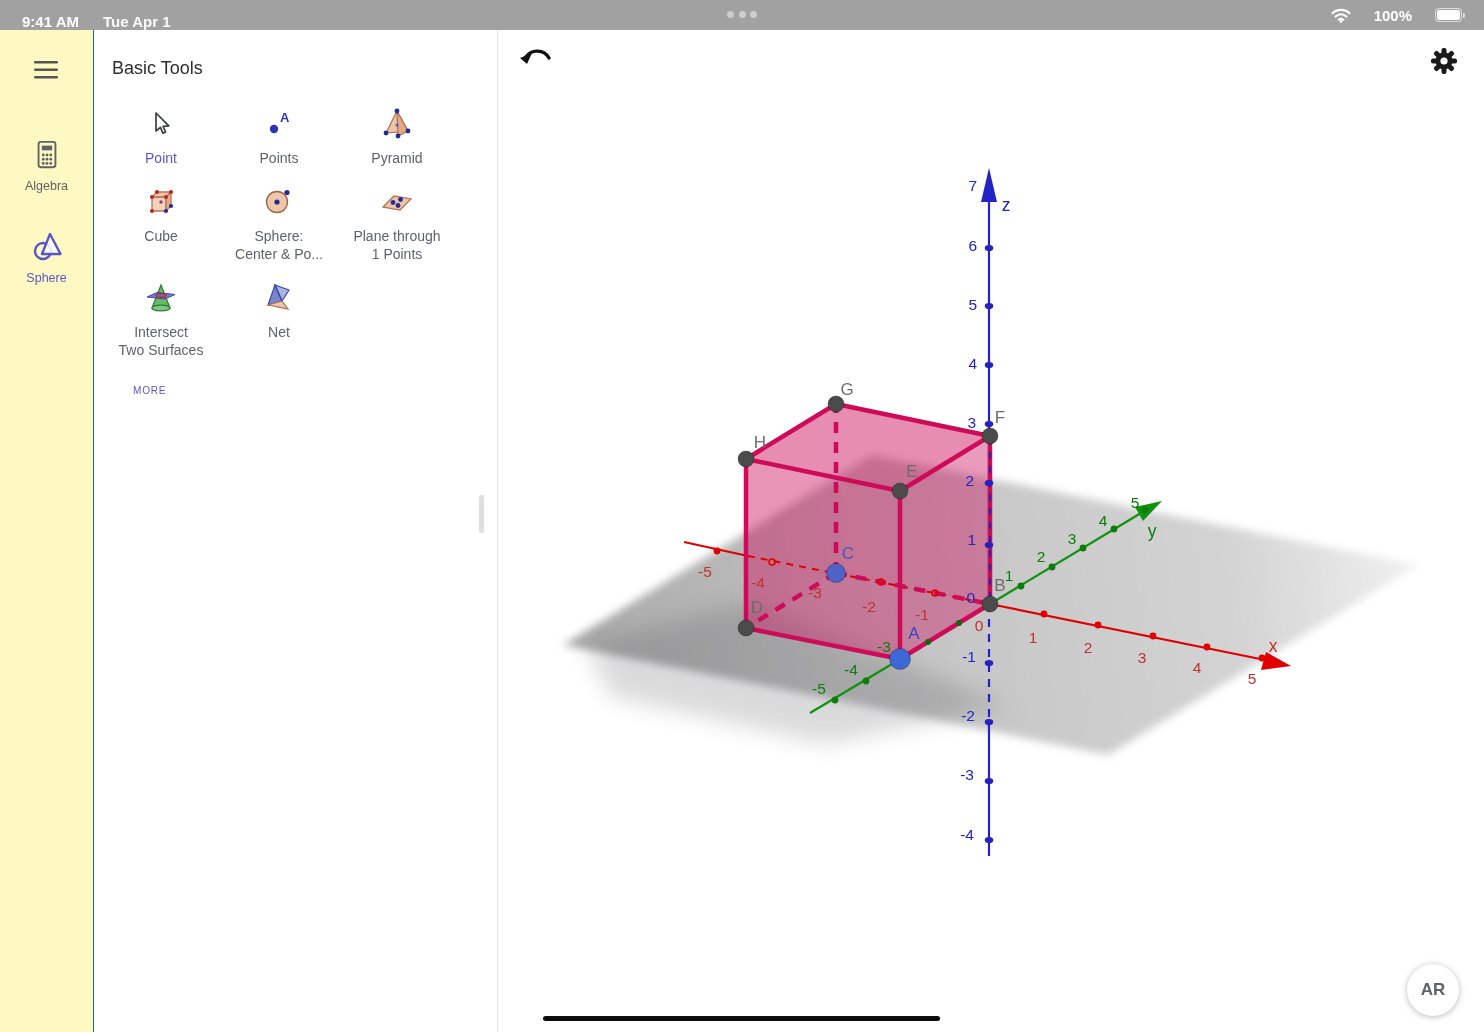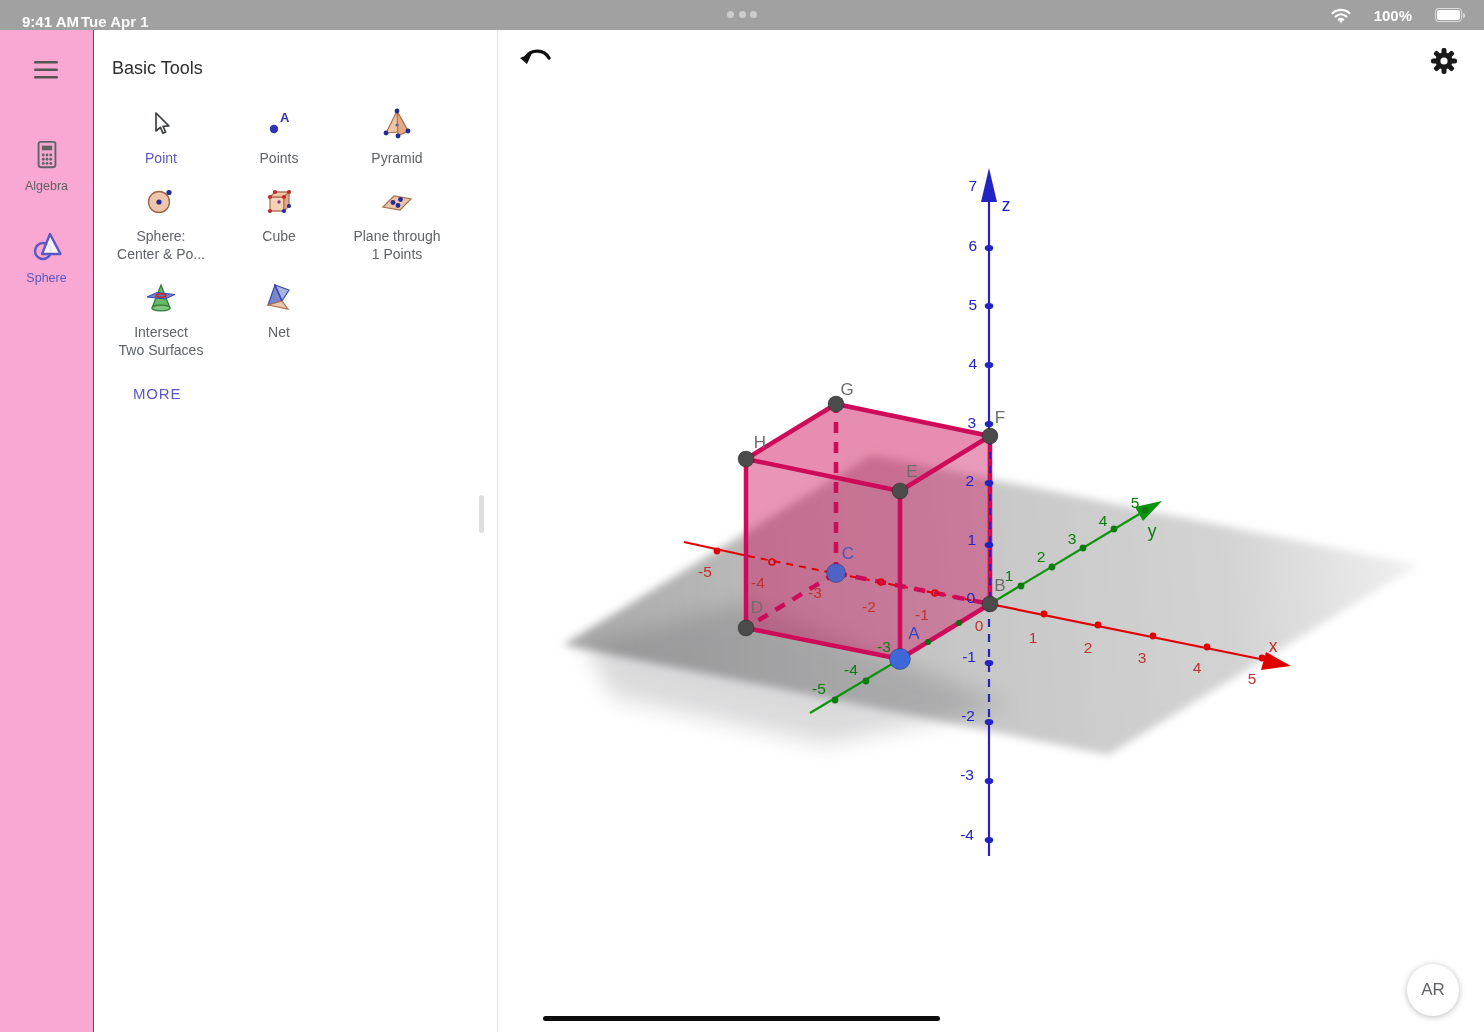--- a/index.html
+++ b/index.html
@@ -1,56 +1,56 @@
 <!DOCTYPE html>
 <html><head>
 <meta charset="utf-8">
 <style>
   html,body{margin:0;padding:0;background:#fff;}
   .app{position:relative;width:1484px;height:1032px;background:#fff;overflow:hidden;
        font-family:"Liberation Sans",sans-serif;}
   
   .status-bar{position:absolute;left:0;top:0;width:1484px;height:30px;background:#a1a1a1;
     color:#fff;display:flex;align-items:center;z-index:10;}
-  .sb-left{position:absolute;left:22px;top:0;height:42px;display:flex;align-items:center;gap:2px;font-size:15px;}
+  .sb-left{position:absolute;left:22px;top:0;height:42px;display:flex;align-items:center;gap:24px;font-size:15px;}
   .sb-time{font-weight:bold;}
   .sb-date{font-weight:bold;opacity:.95;}
   .sb-dots{position:absolute;left:727px;top:11px;display:flex;gap:4.5px;}
   .sb-dots i{width:7px;height:7px;border-radius:50%;background:#cdcdcd;display:block;}
   .sb-right{position:absolute;right:22px;top:0;height:30px;display:flex;align-items:center;gap:23px;font-size:15px;font-weight:bold;}
   .battery{position:relative;width:25px;height:12px;border:1px solid rgba(255,255,255,.65);border-radius:3.5px;}
   .battery .fill{position:absolute;left:1px;top:1px;bottom:1px;right:1px;background:#fff;border-radius:2px;}
   .battery .nub{position:absolute;right:-4px;top:3.5px;width:2.5px;height:5px;background:rgba(255,255,255,.65);border-radius:0 2px 2px 0;}
   
-  .rail{position:absolute;left:0;top:30px;bottom:0;width:93px;background:#f9a8d4;border-right:4px solid #0f766e;z-index:5;}
+  .rail{position:absolute;left:0;top:30px;bottom:0;width:93px;background:#fef9c3;border-right:4px solid #0f766e;z-index:5;}
   .hamburger{position:absolute;left:31px;top:28px;width:30px;height:26px;background:none;border:none;cursor:pointer;padding:0;}
   .rail-item{position:absolute;left:0;width:93px;text-align:center;cursor:pointer;}
   .rail-item.algebra{top:108px;}
   .rail-item.tools{top:200px;}
   .rail-label{font-size:12.5px;color:#616161;margin-top:3px;}
   .rail-label.purple{color:#5b57c2;}
   
   .panel{position:absolute;left:94px;top:30px;bottom:0;width:403px;background:#fff;
     border-right:1px solid #e4e4e4;z-index:5;}
   .panel-title{margin:28px 0 0 18px;font-size:18px;color:#2e2e2e;font-weight:500;}
   .tool-grid{margin-top:24px;padding-left:8px;display:grid;grid-template-columns:118px 118px 118px;row-gap:14px;}
   .tool{display:flex;flex-direction:column;align-items:center;cursor:pointer;}
   .tool-ic{height:42px;display:flex;align-items:center;justify-content:center;}
   .tool-label{font-size:14px;line-height:18px;color:#5f6368;text-align:center;white-space:pre-line;margin-top:4px;}
   .tool-label.sel{color:#5b57c2;}
   .more{display:block;margin:26px 0 0 39px;background:none;border:none;padding:0;cursor:pointer;
-    font-family:"Liberation Sans",sans-serif;font-size:15px;letter-spacing:.8px;color:#5b57c2;}
+    font-family:"Liberation Sans",sans-serif;font-size:10px;letter-spacing:.8px;color:#5b57c2;}
   .scroll-thumb{position:absolute;left:385px;top:465px;width:5px;height:38px;border-radius:3px;background:#dedede;}
   
   #scene3d{position:absolute;left:0;top:0;z-index:1;}
   .icon-btn{position:absolute;background:none;border:none;padding:0;cursor:pointer;z-index:6;}
   .undo-btn{left:517px;top:44px;width:38px;height:34px;}
   .gear-btn{left:1424px;top:42px;width:40px;height:38px;}
   .ar-btn{position:absolute;left:1407px;top:964px;width:52px;height:52px;border-radius:50%;background:#fff;
-    border:none;box-shadow:0 1px 6px rgba(0,0,0,.28);color:#5f6368;font-size:17px;font-weight:400;
+    border:none;box-shadow:0 1px 6px rgba(0,0,0,.28);color:#5f6368;font-size:17px;font-weight:700;
     font-family:"Liberation Sans",sans-serif;cursor:pointer;z-index:6;}
   .home-indicator{position:absolute;left:543px;top:1016px;width:397px;height:5px;border-radius:3px;background:#0d0d0d;z-index:6;}
   svg text{font-family:"Liberation Sans",sans-serif;}
 </style>
 </head>
 <body>
 
 <div class="app">
 
   <svg id="scene3d" width="1484" height="1032" viewBox="0 0 1484 1032">
@@ -274,46 +274,46 @@
               <circle cx="18" cy="29" r="2.4" fill="#232a96"></circle>
           <circle cx="17" cy="18" r="1.6" fill="#5a5fae"></circle>
         </svg>
           </div>
         <div class="tool-label">Pyramid</div>
       </div>
 
       <div class="tool">
         <div class="tool-ic">
             <svg width="34" height="34" viewBox="0 0 34 34">
-          <circle cx="15" cy="17" r="10.5" fill="#eec6ab" stroke="#9c6543" stroke-width="1.3"></circle>
-          <circle cx="15" cy="17" r="2.6" fill="#232a96"></circle>
-          <circle cx="25" cy="7.5" r="2.6" fill="#232a96"></circle>
-        </svg>
-          </div>
-        <div class="tool-label">Sphere:
-Center &amp; Po...</div>
-      </div>
-
-      <div class="tool">
-        <div class="tool-ic">
-            <svg width="34" height="34" viewBox="0 0 34 34">
           <polygon points="8,12 22,12 22,26 8,26" fill="#f4d2b8" stroke="#b5755a" stroke-width="1.3"></polygon>
           <polygon points="8,12 13,7 27,7 22,12" fill="#efc5a6" stroke="#b5755a" stroke-width="1.3"></polygon>
           <polygon points="22,12 27,7 27,21 22,26" fill="#e2ab86" stroke="#b5755a" stroke-width="1.3"></polygon>
           <circle cx="8" cy="12" r="2.1" fill="#b92b25"></circle>
               <circle cx="22" cy="12" r="2.1" fill="#b92b25"></circle>
           <circle cx="13" cy="7" r="2.1" fill="#b92b25"></circle>
               <circle cx="27" cy="7" r="2.1" fill="#b92b25"></circle>
           <circle cx="8" cy="26" r="2.1" fill="#b92b25"></circle>
               <circle cx="17" cy="17" r="1.7" fill="#8a3c8a"></circle>
           <circle cx="22" cy="26" r="2.1" fill="#232a96"></circle>
               <circle cx="27" cy="21" r="2.1" fill="#232a96"></circle>
         </svg>
           </div>
         <div class="tool-label">Cube</div>
+      </div>
+
+      <div class="tool">
+        <div class="tool-ic">
+            <svg width="34" height="34" viewBox="0 0 34 34">
+          <circle cx="15" cy="17" r="10.5" fill="#eec6ab" stroke="#9c6543" stroke-width="1.3"></circle>
+          <circle cx="15" cy="17" r="2.6" fill="#232a96"></circle>
+          <circle cx="25" cy="7.5" r="2.6" fill="#232a96"></circle>
+        </svg>
+          </div>
+        <div class="tool-label">Sphere:
+Center &amp; Po...</div>
       </div>
 
       <div class="tool">
         <div class="tool-ic">
             <svg width="36" height="32" viewBox="0 0 36 32">
           <polygon points="4,21 15,10 32,13 21,24" fill="#ecc4a9" stroke="#a9714e" stroke-width="1.2"></polygon>
           <circle cx="14" cy="16.5" r="2.4" fill="#232a96"></circle>
           <circle cx="21.5" cy="13.5" r="2.4" fill="#232a96"></circle>
           <circle cx="19" cy="19.5" r="2.4" fill="#232a96"></circle>
         </svg>

